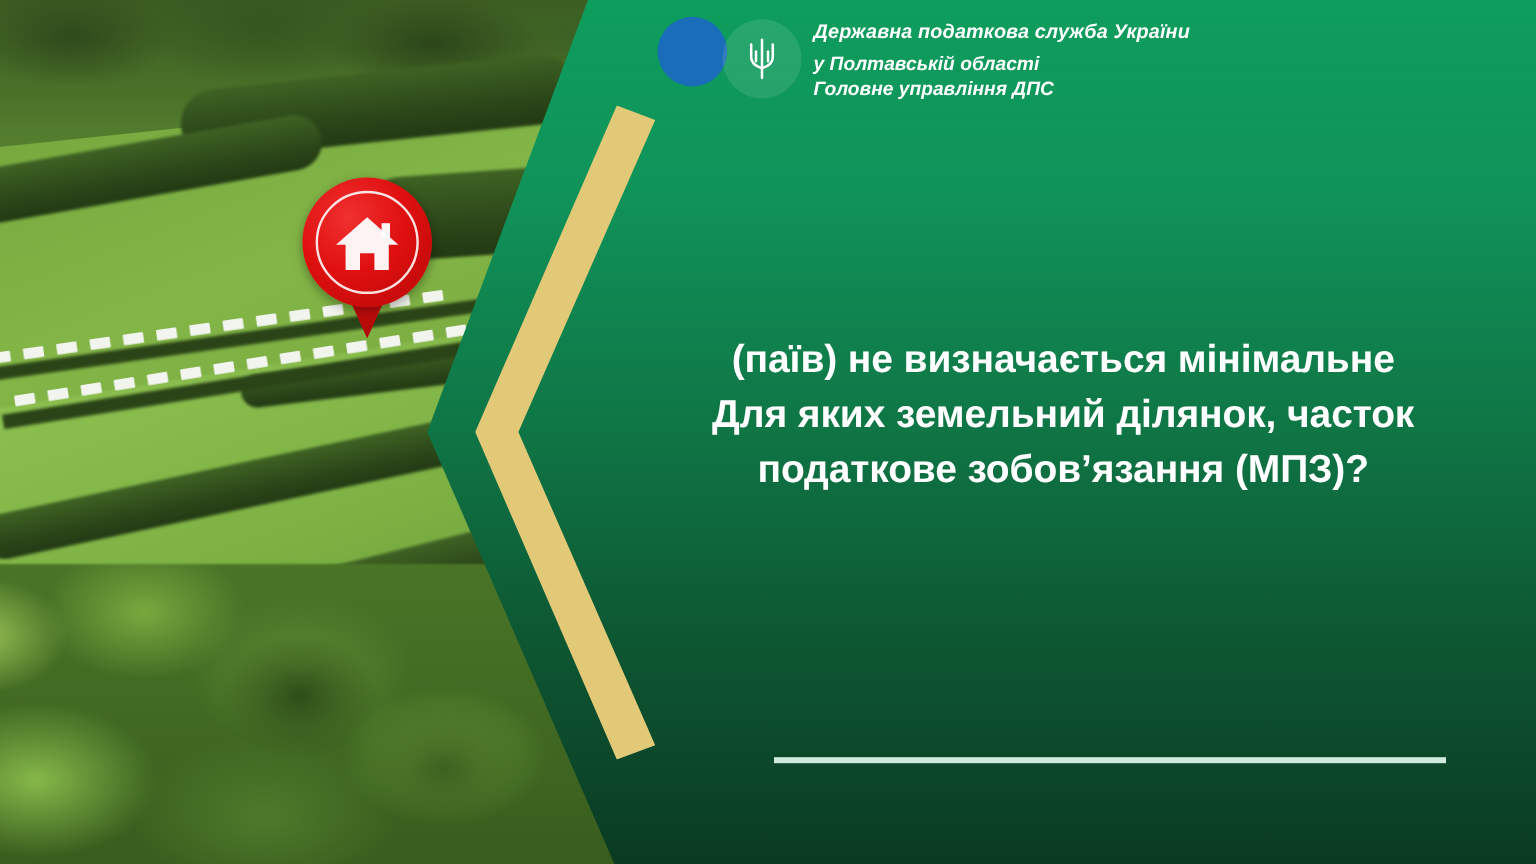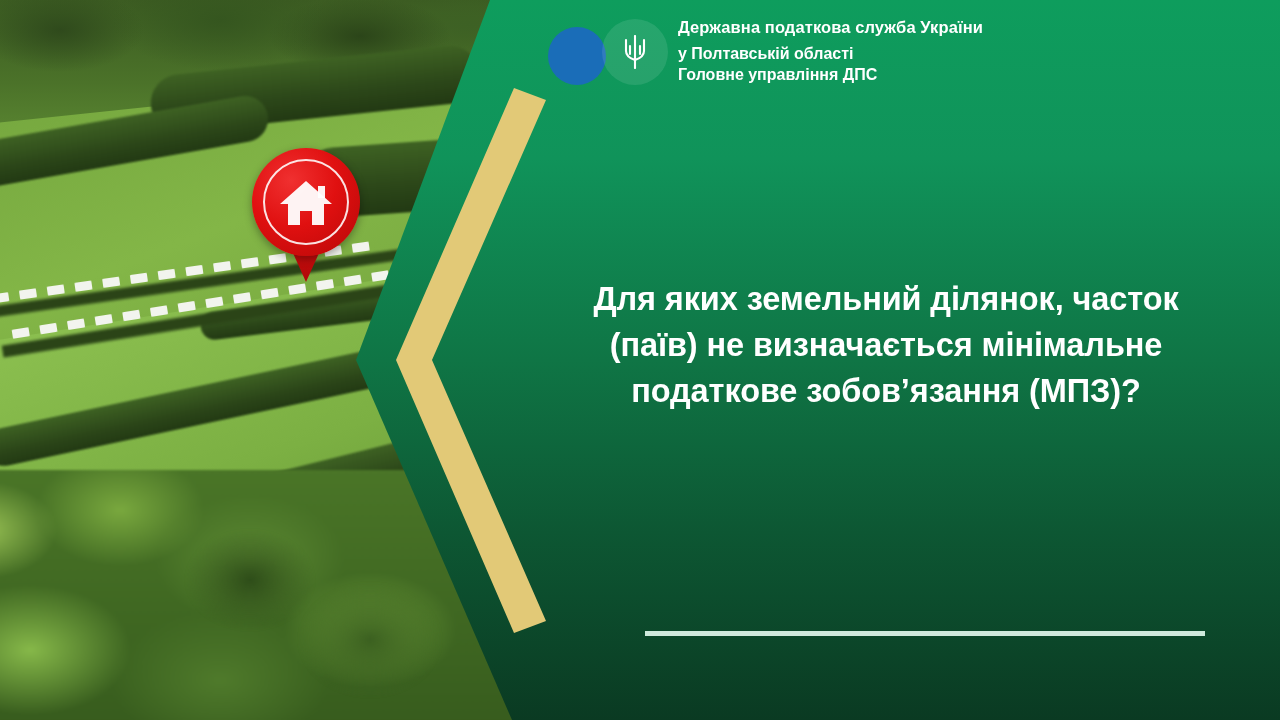--- a/index.html
+++ b/index.html
@@ -177,22 +177,23 @@
     width: 150px;
     height: 545px;
   }
 
   
   .brand {
     position: absolute;
     left: 548px;
     top: 14px;
     display: flex;
-    align-items: flex-end;
+    align-items: flex-start;
     gap: 0px;
+    font-style: italic;
   }
   .brand-circle {
     width: 58px; height: 58px;
     border-radius: 50%;
     background: #1A6DB8;
     flex: 0 0 auto;
   }
   .brand-emblem {
     width: 66px; height: 66px;
     margin-left: -4px;
@@ -331,20 +332,20 @@
     <div class="brand-text">
       <div class="brand-line1">Державна податкова служба України</div>
       <div class="brand-sub">
         <div>у Полтавській області</div>
         <div>Головне управління ДПС</div>
       </div>
     </div>
   </div>
 
   <div class="headline">
+    <span class="ln">(паїв) не визначається мінімальне</span>
     <span class="ln">Для яких земельний ділянок, часток</span>
-    <span class="ln">(паїв) не визначається мінімальне</span>
     <span class="ln">податкове зобов’язання (МПЗ)?</span>
   </div>
 
   <div class="bottom-rule"></div>
 
 </div>
 
 </body></html>

